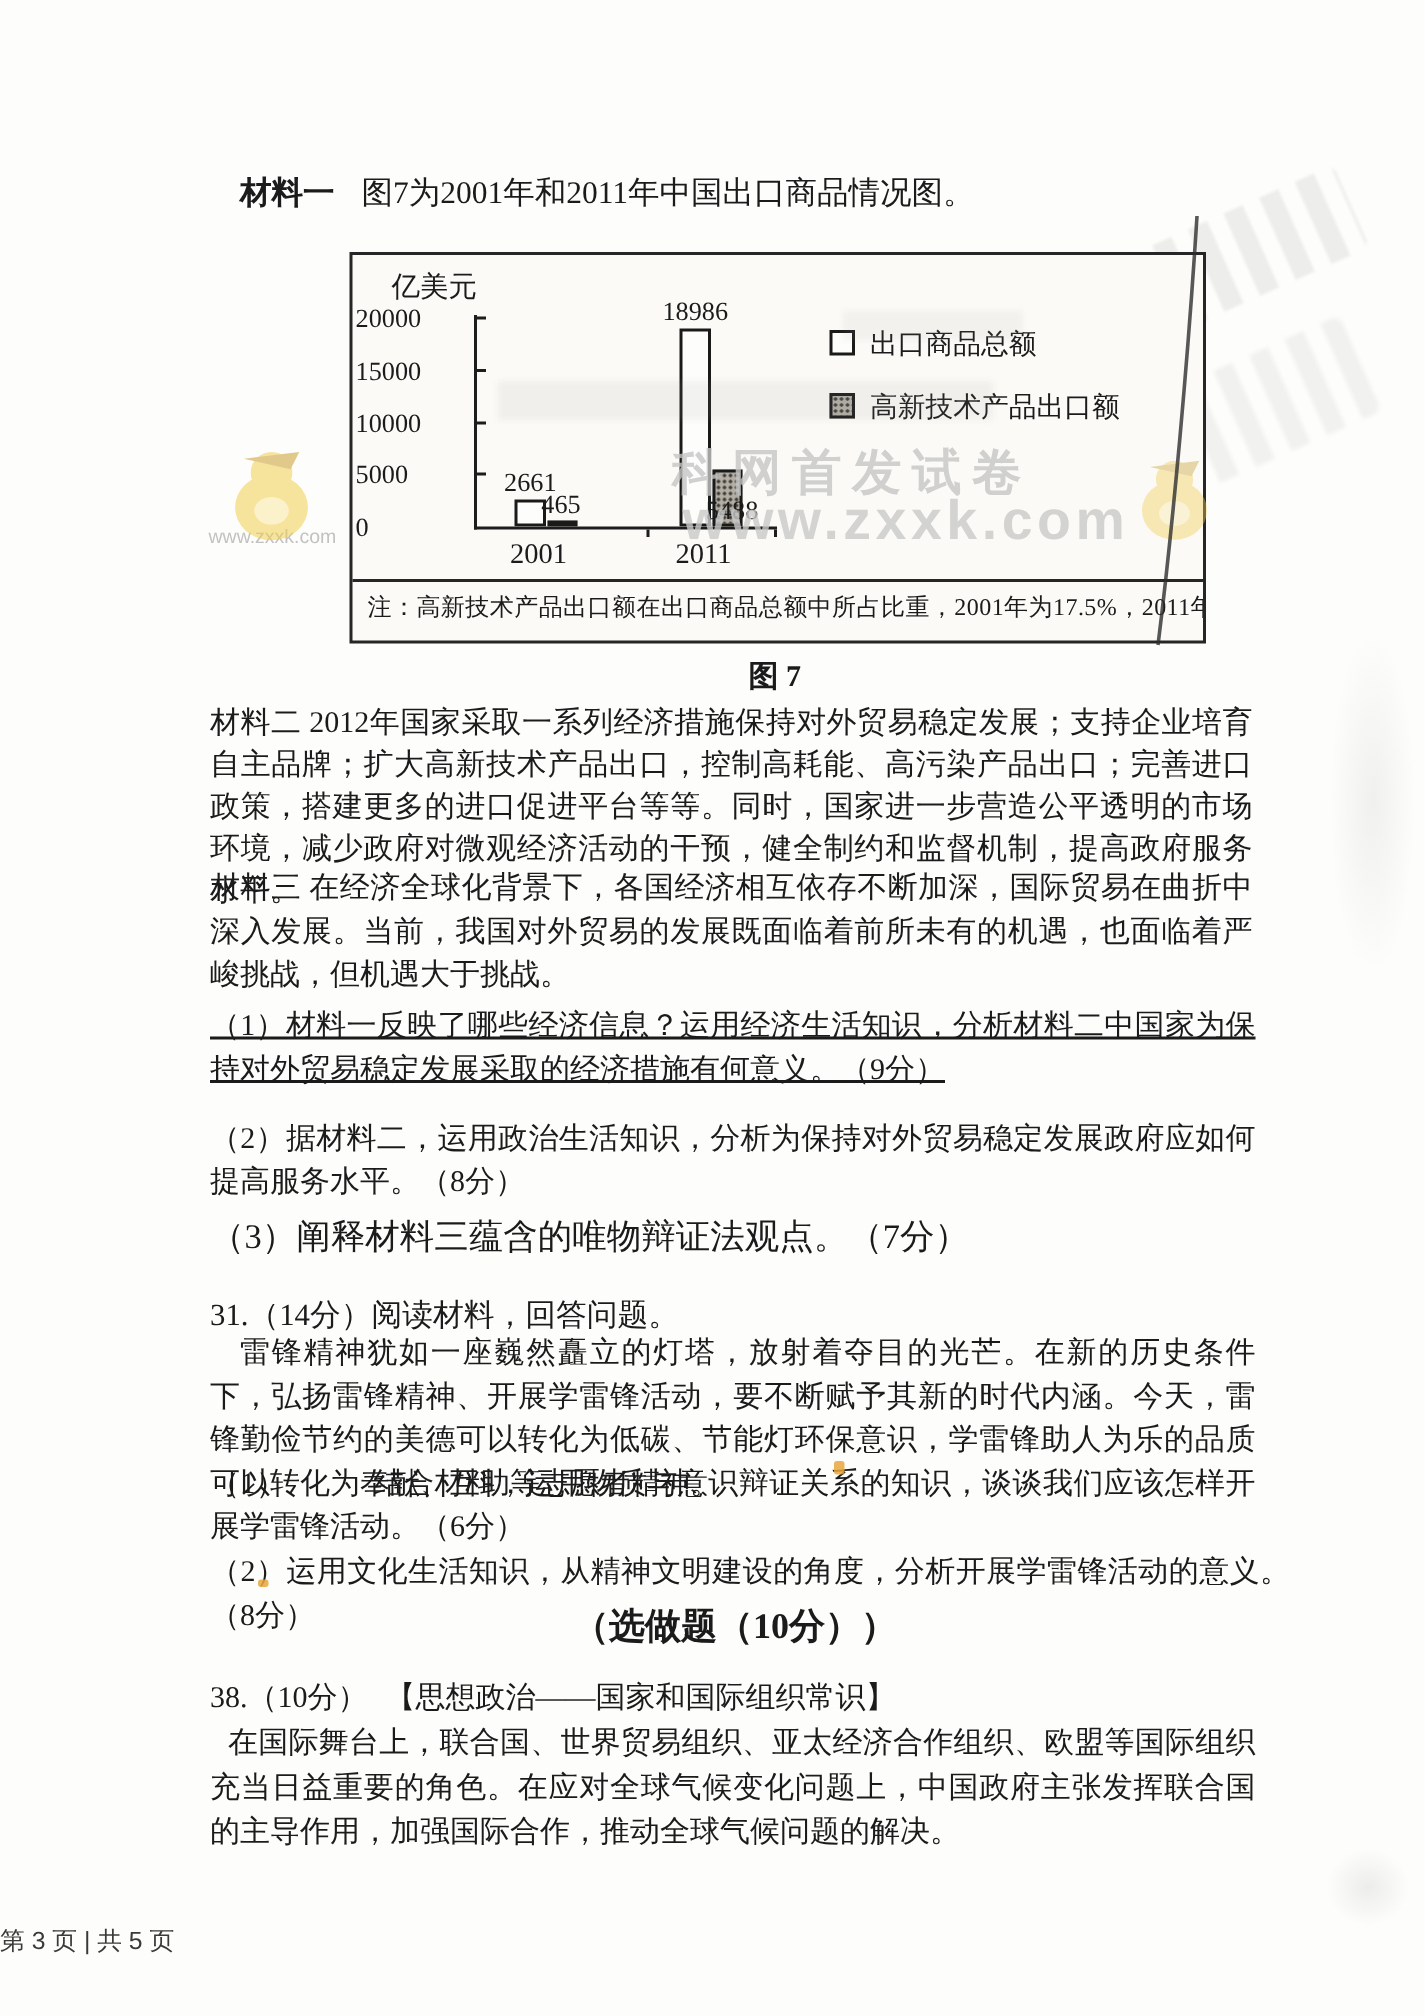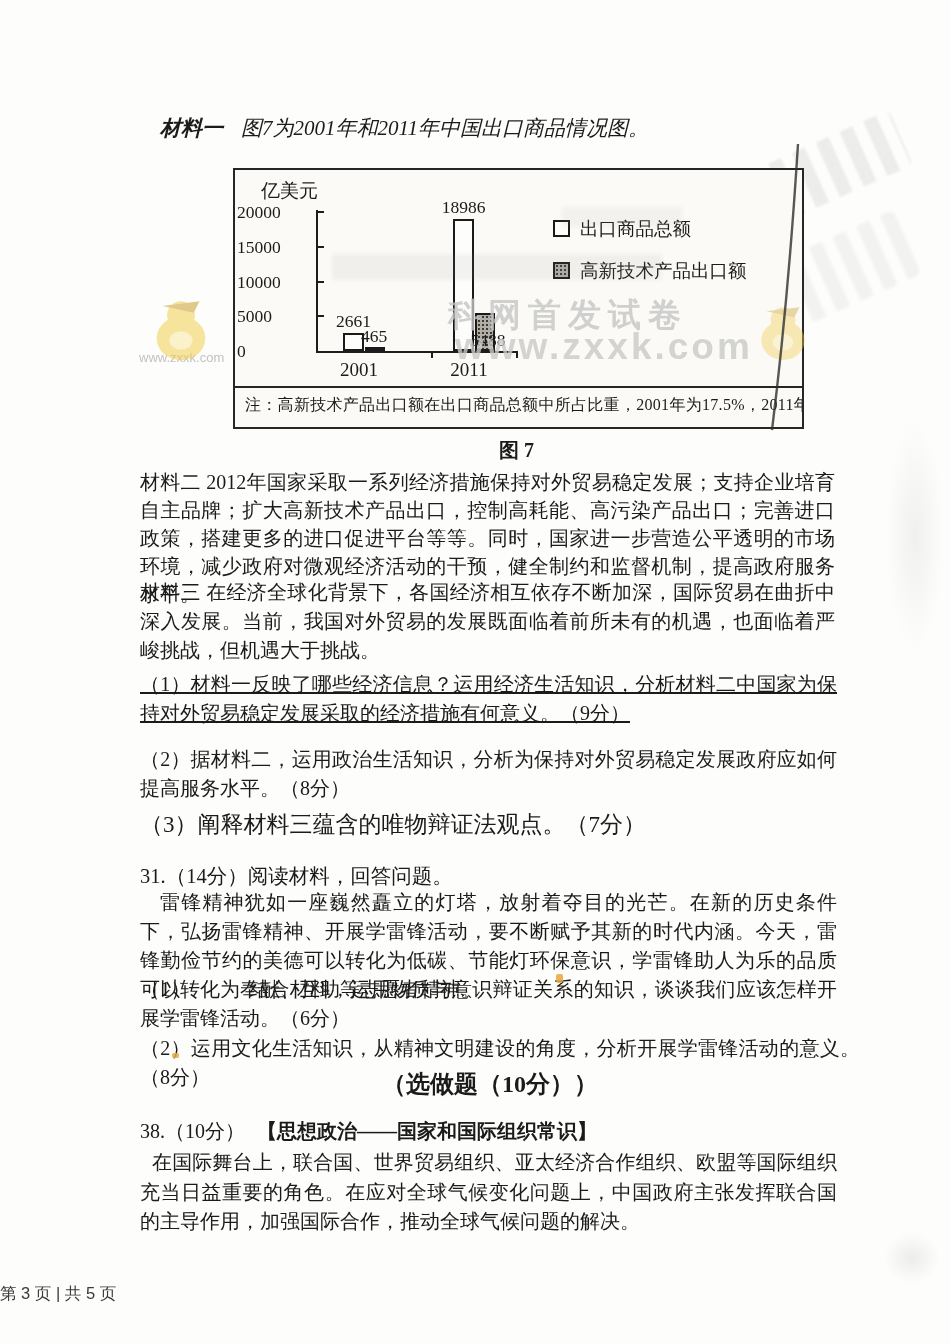--- a/index.html
+++ b/index.html
@@ -4,21 +4,21 @@
 <style>
   html,body{margin:0;padding:0;background:#e9e9e9;}
   #page{
     position:relative;width:950px;height:1344px;margin:0 auto;
     background:#fdfdfb;overflow:hidden;color:#1b1b1b;
     font-family:"Liberation Serif","DejaVu Serif",serif;
   }
   .abs{position:absolute;}
   .para{font-size:20px;line-height:29px;text-align:justify;}
   
-  .m1{left:160px;top:114px;font-size:21px;font-style:italic;}
+  .m1{left:160px;top:114px;font-size:21px;}
   .m1 .lbl{font-weight:bold;margin-right:18px;}
   
   .figure{left:233px;top:168px;width:567px;height:257px;border:2px solid #262626;background:#fbfaf7;z-index:2;}
   .unit-label{position:absolute;left:26px;top:8px;font-size:19px;}
   .axis{position:absolute;background:#1d1d1d;}
   .ytick-label{position:absolute;width:72px;text-align:left;font-size:17.5px;line-height:20px;}
   .ytick-mark{position:absolute;width:6px;height:2px;background:#1d1d1d;}
   .xtick-mark{position:absolute;width:2px;height:5px;background:#1d1d1d;}
   .bar{position:absolute;border:2px solid #1a1a1a;box-sizing:border-box;}
   .bar-white{background:#fdfdfb;}
@@ -38,21 +38,21 @@
   .q1{left:140px;top:670px;width:697px;text-decoration:underline;}
   .q2{left:140px;top:745px;width:697px;}
   .q3{left:140px;top:810px;width:720px;font-size:23px;line-height:30px;}
   .q31h{left:140px;top:862px;width:700px;font-size:20.5px;}
   .q31p{left:140px;top:888px;width:697px;text-indent:1em;}
   .q31q1{left:140px;top:975px;width:697px;}
   .q31q1 .gap{display:inline-block;width:58px;}
   .q31q2{left:140px;top:1034px;width:720px;}
   .optional{left:60px;top:1068px;width:860px;text-align:center;font-weight:bold;font-size:24px;}
   .q38h{left:140px;top:1118px;width:760px;font-size:20px;}
-  .q38h .tag{font-weight:bold;margin-left:12px;}
+  .q38h .tag{font-weight:normal;margin-left:12px;}
   .q38p{left:140px;top:1148px;width:697px;text-indent:.6em;line-height:29.5px;}
   .footer{left:0;top:1283px;width:950px;font-size:16.5px;color:#3a3a3a;
     font-family:"Liberation Sans","DejaVu Sans",sans-serif;}
   
   .wm{pointer-events:none;z-index:6;}
   .wm-left-name{left:138px;top:296px;font-size:42px;font-weight:bold;color:#cdcdcd;opacity:.75;letter-spacing:4px;}
   .wm-left-url{left:139px;top:350px;font-size:13px;color:#c2c2c2;font-family:"Liberation Sans",sans-serif;}
   .wm-stamp1{left:448px;top:293px;font-size:33px;font-weight:bold;color:#c6c6c6;opacity:.8;letter-spacing:7px;}
   .wm-stamp2{left:455px;top:326px;font-size:37px;font-weight:bold;color:#cacaca;opacity:.8;letter-spacing:3px;
     font-family:"Liberation Sans","DejaVu Sans",sans-serif;}

